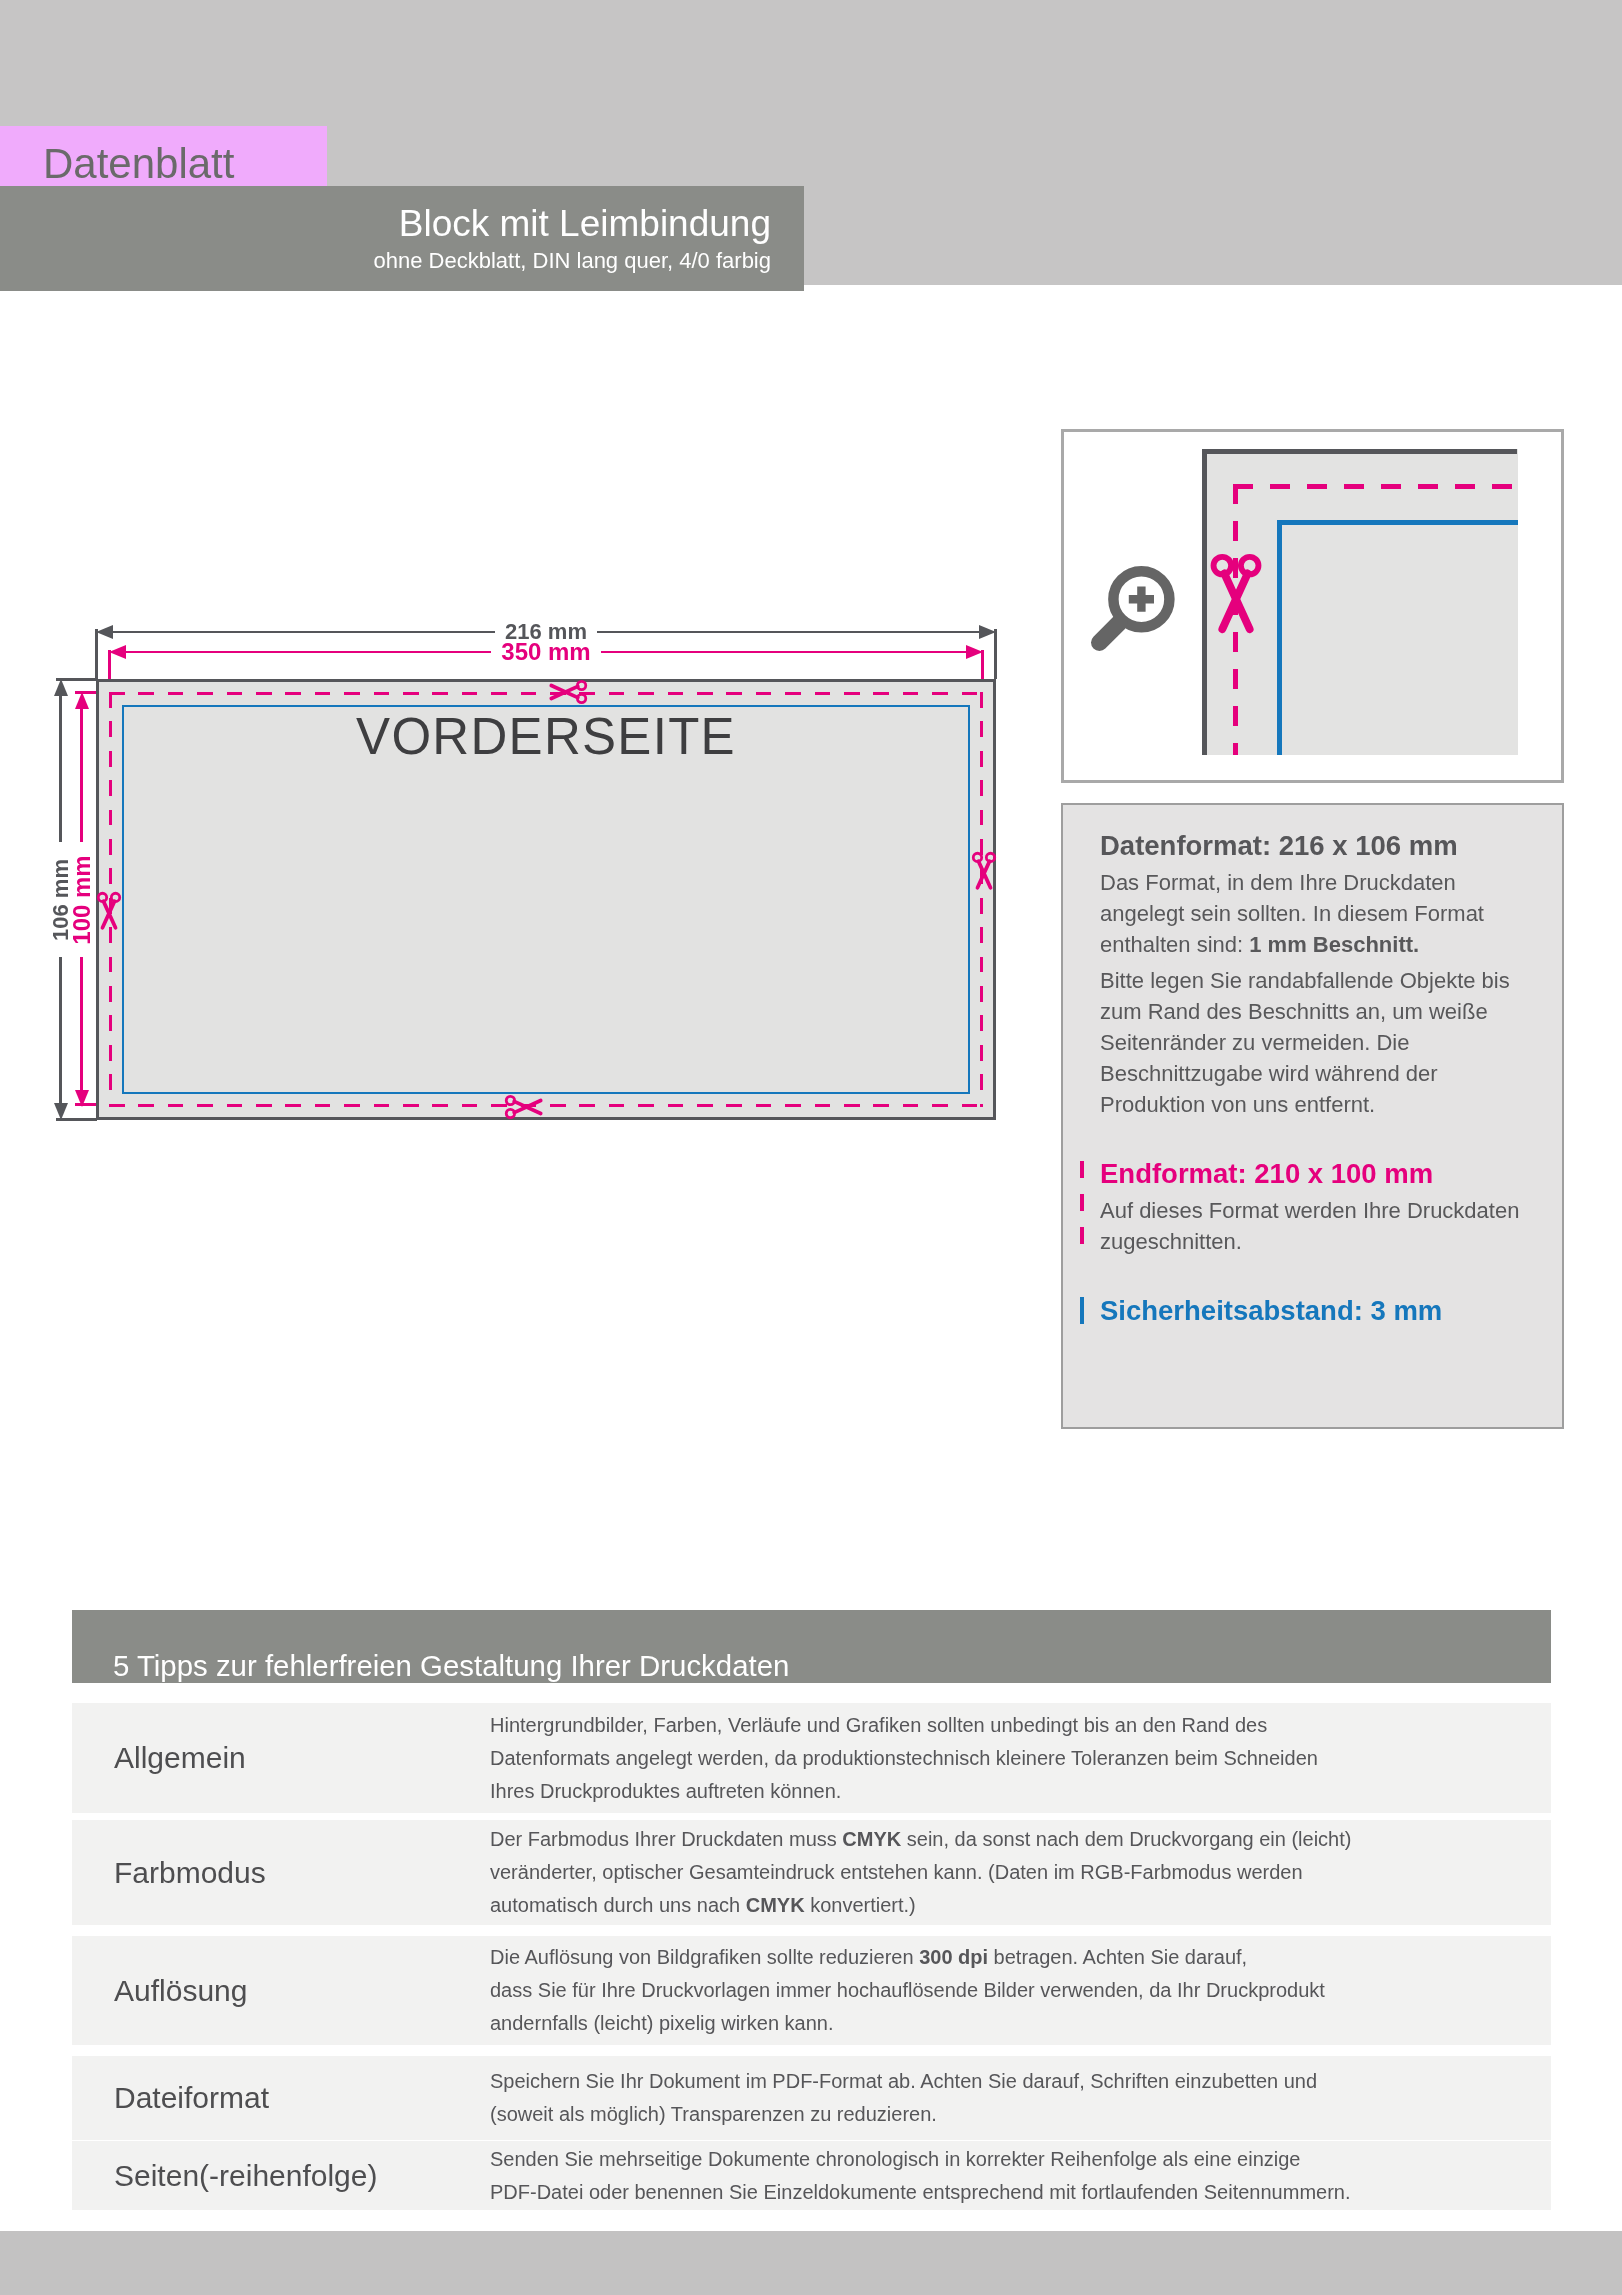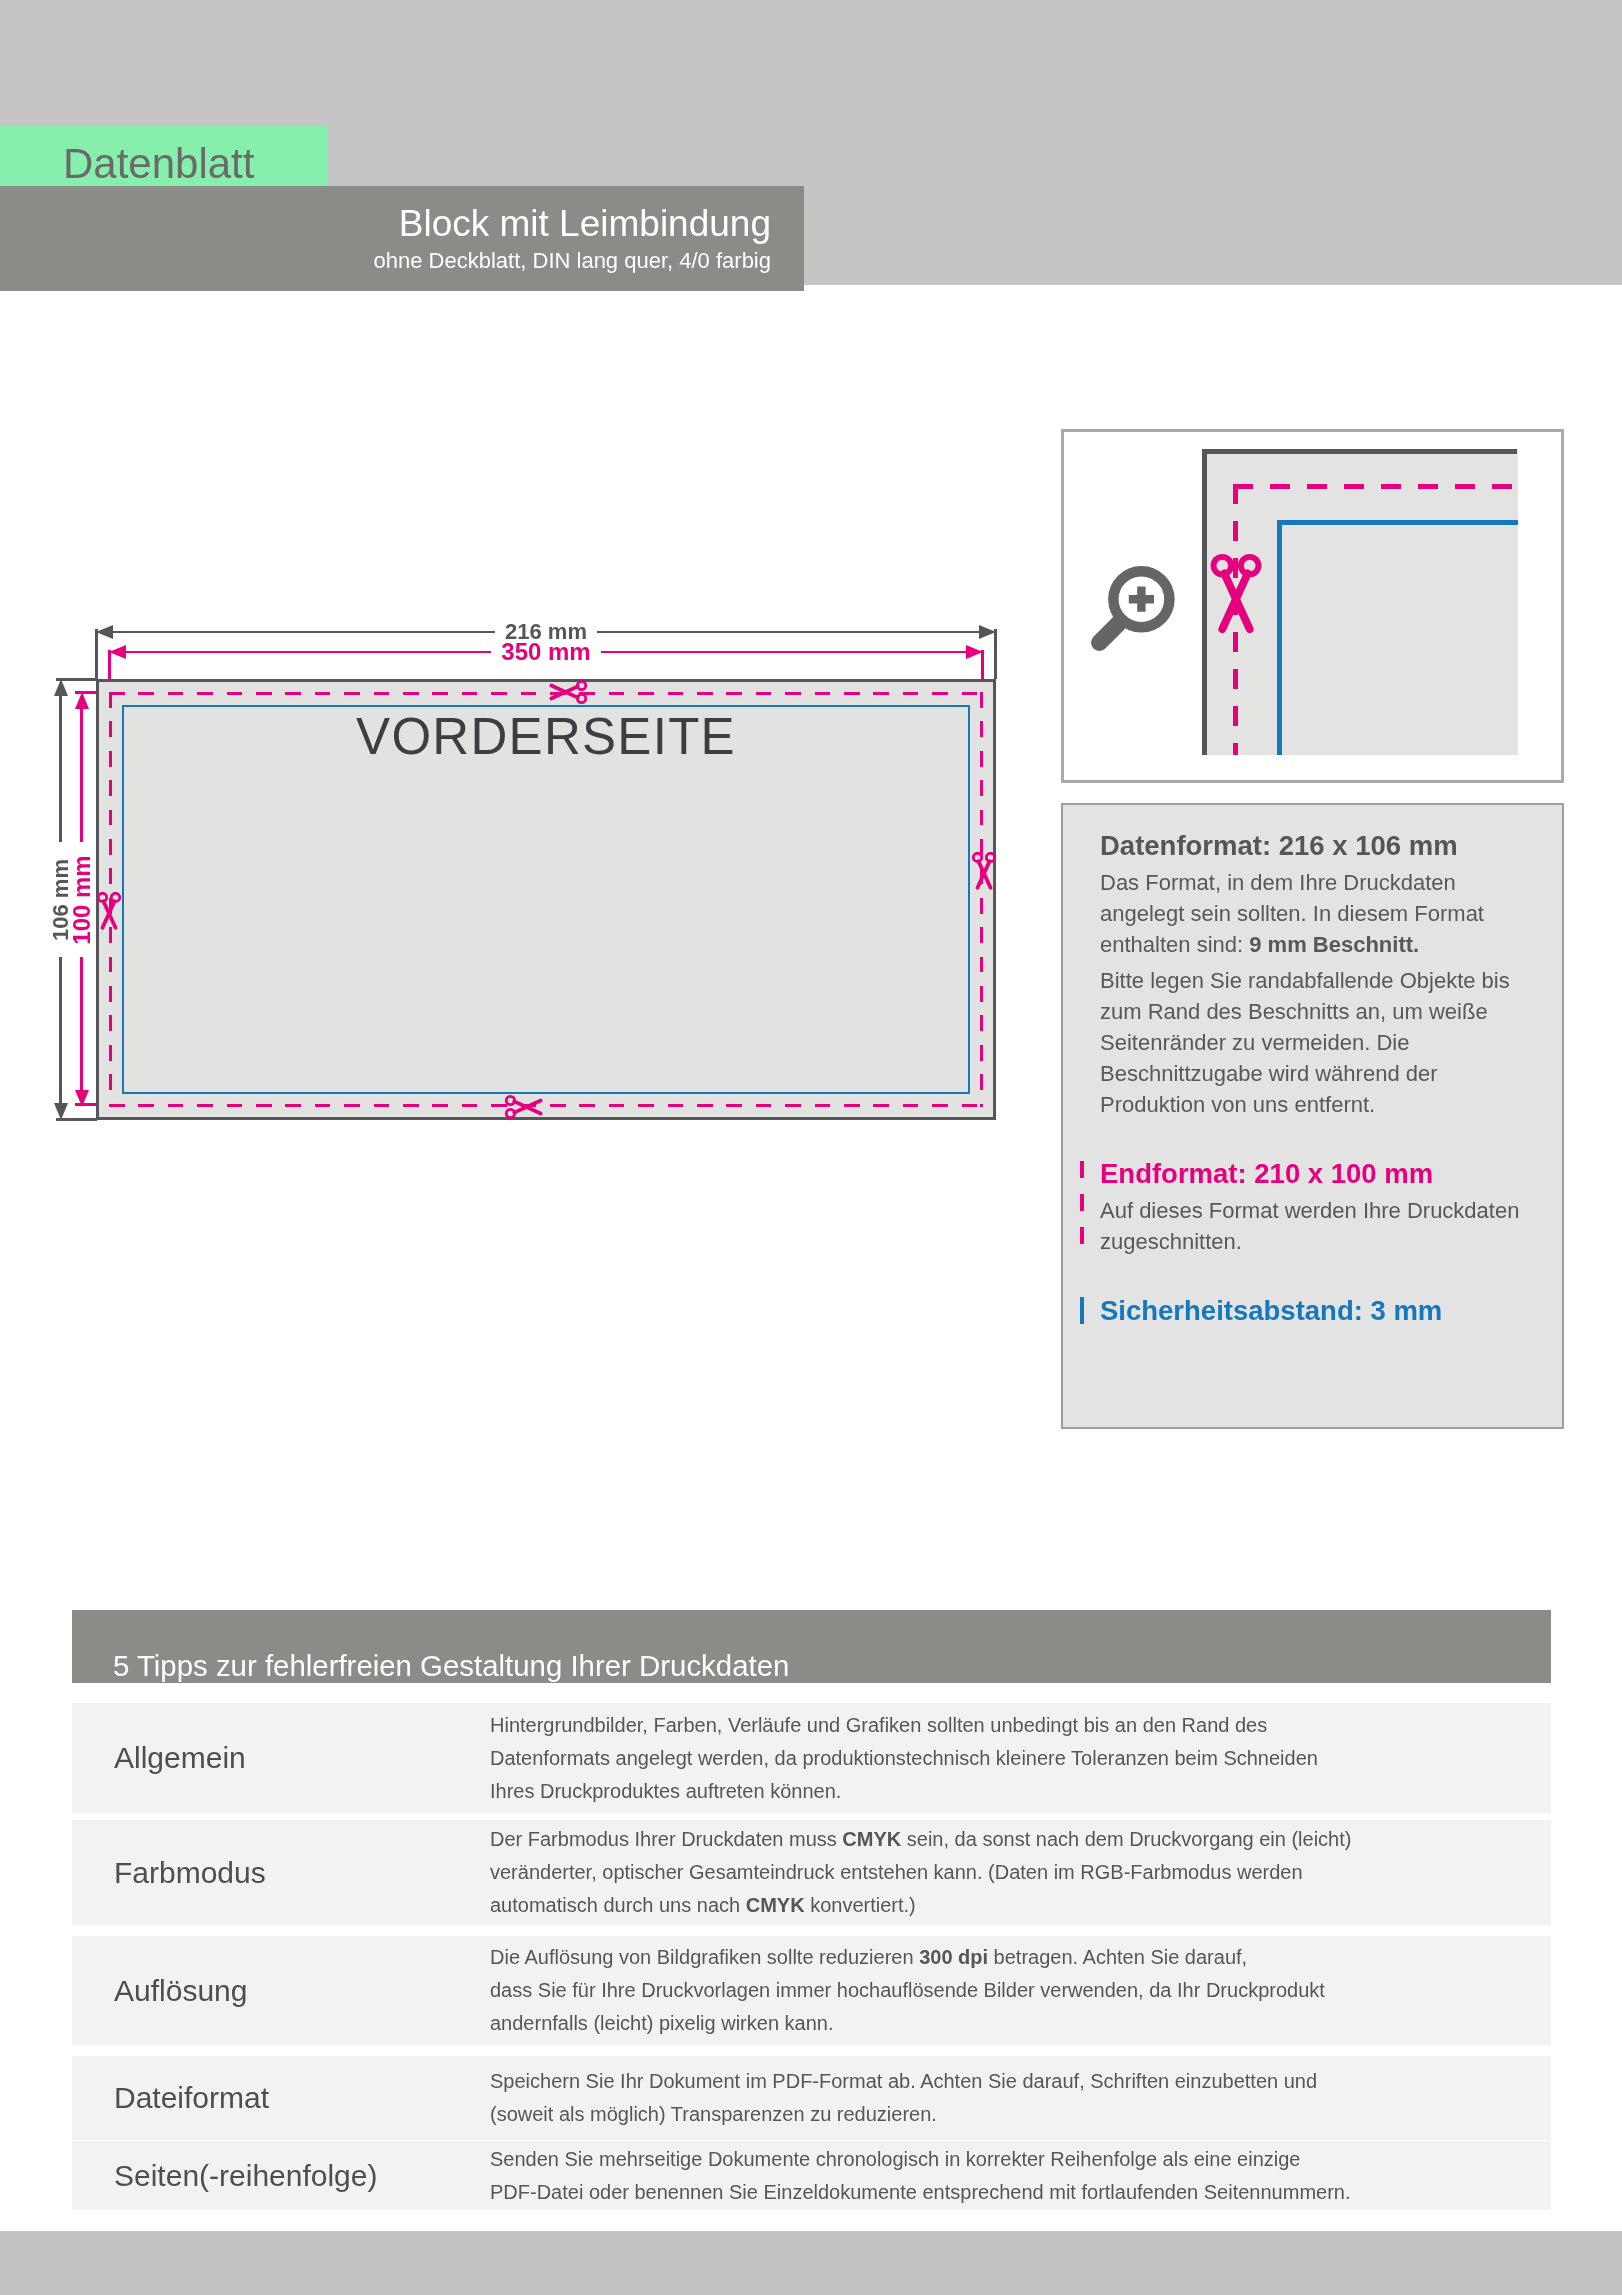--- a/index.html
+++ b/index.html
@@ -6,21 +6,21 @@
     --magenta:#e5007d; --blue:#1577bc; --dark:#8a8c88; --light:#c6c5c5;
     --ink:#55565a; --boxfill:#e2e2e1; --infobg:#e4e3e3; --rowbg:#f2f2f1;
   }
   *{margin:0;padding:0;box-sizing:border-box}
   html,body{width:1623px;height:2295px;background:#fff;position:relative;overflow:hidden;
     font-family:"Liberation Sans","DejaVu Sans",sans-serif;}
   .abs{position:absolute}
 
   
   #band-light{left:0;top:0;width:1623px;height:285px;background:var(--light)}
-  #eyebrow-box{left:0;top:126px;width:327px;height:76px;background:#86efac;display:flex;align-items:center;padding-left:63px}
+  #eyebrow-box{left:0;top:126px;width:327px;height:76px;background:#f0abfc;display:flex;align-items:center;padding-left:43px}
   #eyebrow-box span{font-size:42px;color:#6a6a6a;line-height:1}
   #title-band{left:0;top:186px;width:804px;height:105px;background:var(--dark);
     display:flex;flex-direction:column;justify-content:center;align-items:flex-end;padding-right:33px;gap:5.2px}
   #title-band .t1{color:#fff;font-size:37px;line-height:1.05}
   #title-band .t2{color:#fff;font-size:22px;line-height:1.05}
 
   
   .dim{position:absolute;display:flex;align-items:center;color:var(--ink)}
   .dim.v{flex-direction:column}
   .dim .seg{flex:1;background:currentColor}
@@ -204,21 +204,21 @@
   </svg>
   <svg class="d cuticon" style="left:142px;top:117px;color:var(--magenta)" width="60" height="86" viewBox="-30 -44 60 88">
       <use href="#sc"></use>
     </svg>
 </div>
 
 <div class="abs" id="info-box">
   <h2>Datenformat: 216 x 106 mm</h2>
   <p><span>Das Format, in dem Ihre Druckdaten
 angelegt sein sollten. In diesem Format
-enthalten sind: </span><b>9 mm Beschnitt.</b></p>
+enthalten sind: </span><b>1 mm Beschnitt.</b></p>
   <p id="para2"><span>Bitte legen Sie randabfallende Objekte bis
 zum Rand des Beschnitts an, um weiße
 Seitenränder zu vermeiden. Die
 Beschnittzugabe wird während der
 Produktion von uns entfernt.</span></p>
 
   <div class="sect" id="sect-endformat">
     <span class="bar"></span>
     <h2>Endformat: 210 x 100 mm</h2>
     <p><span>Auf dieses Format werden Ihre Druckdaten

